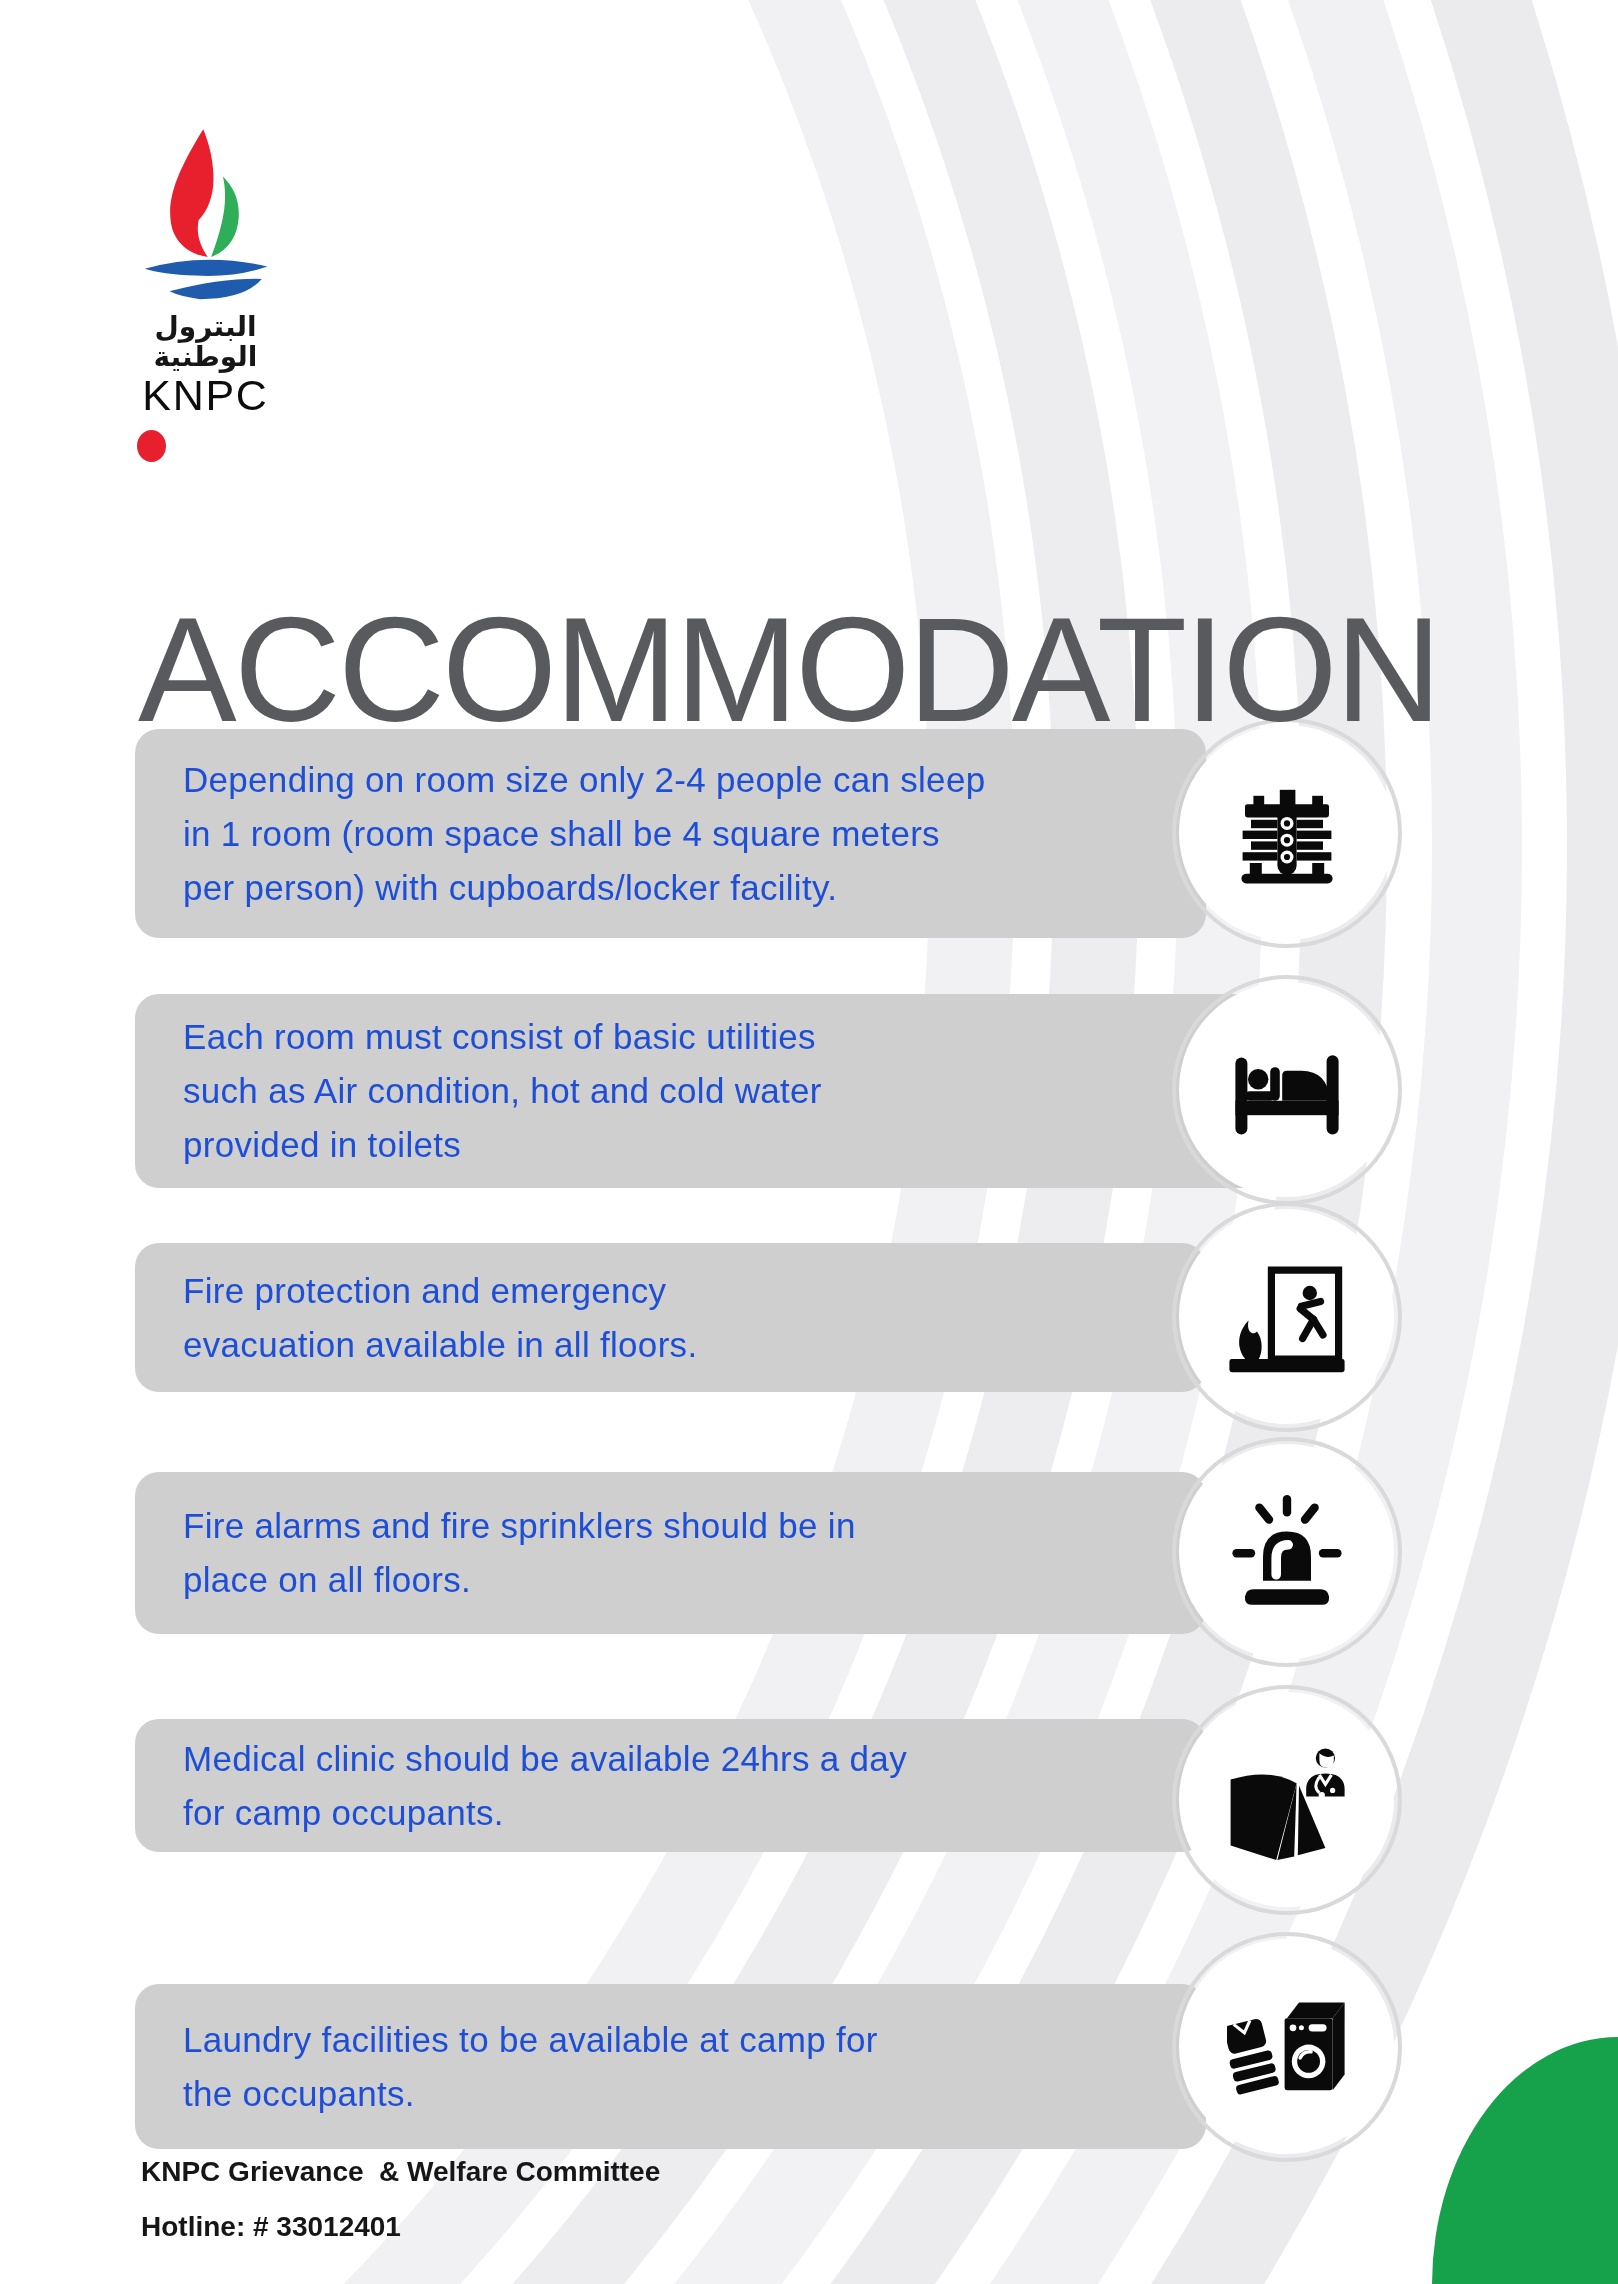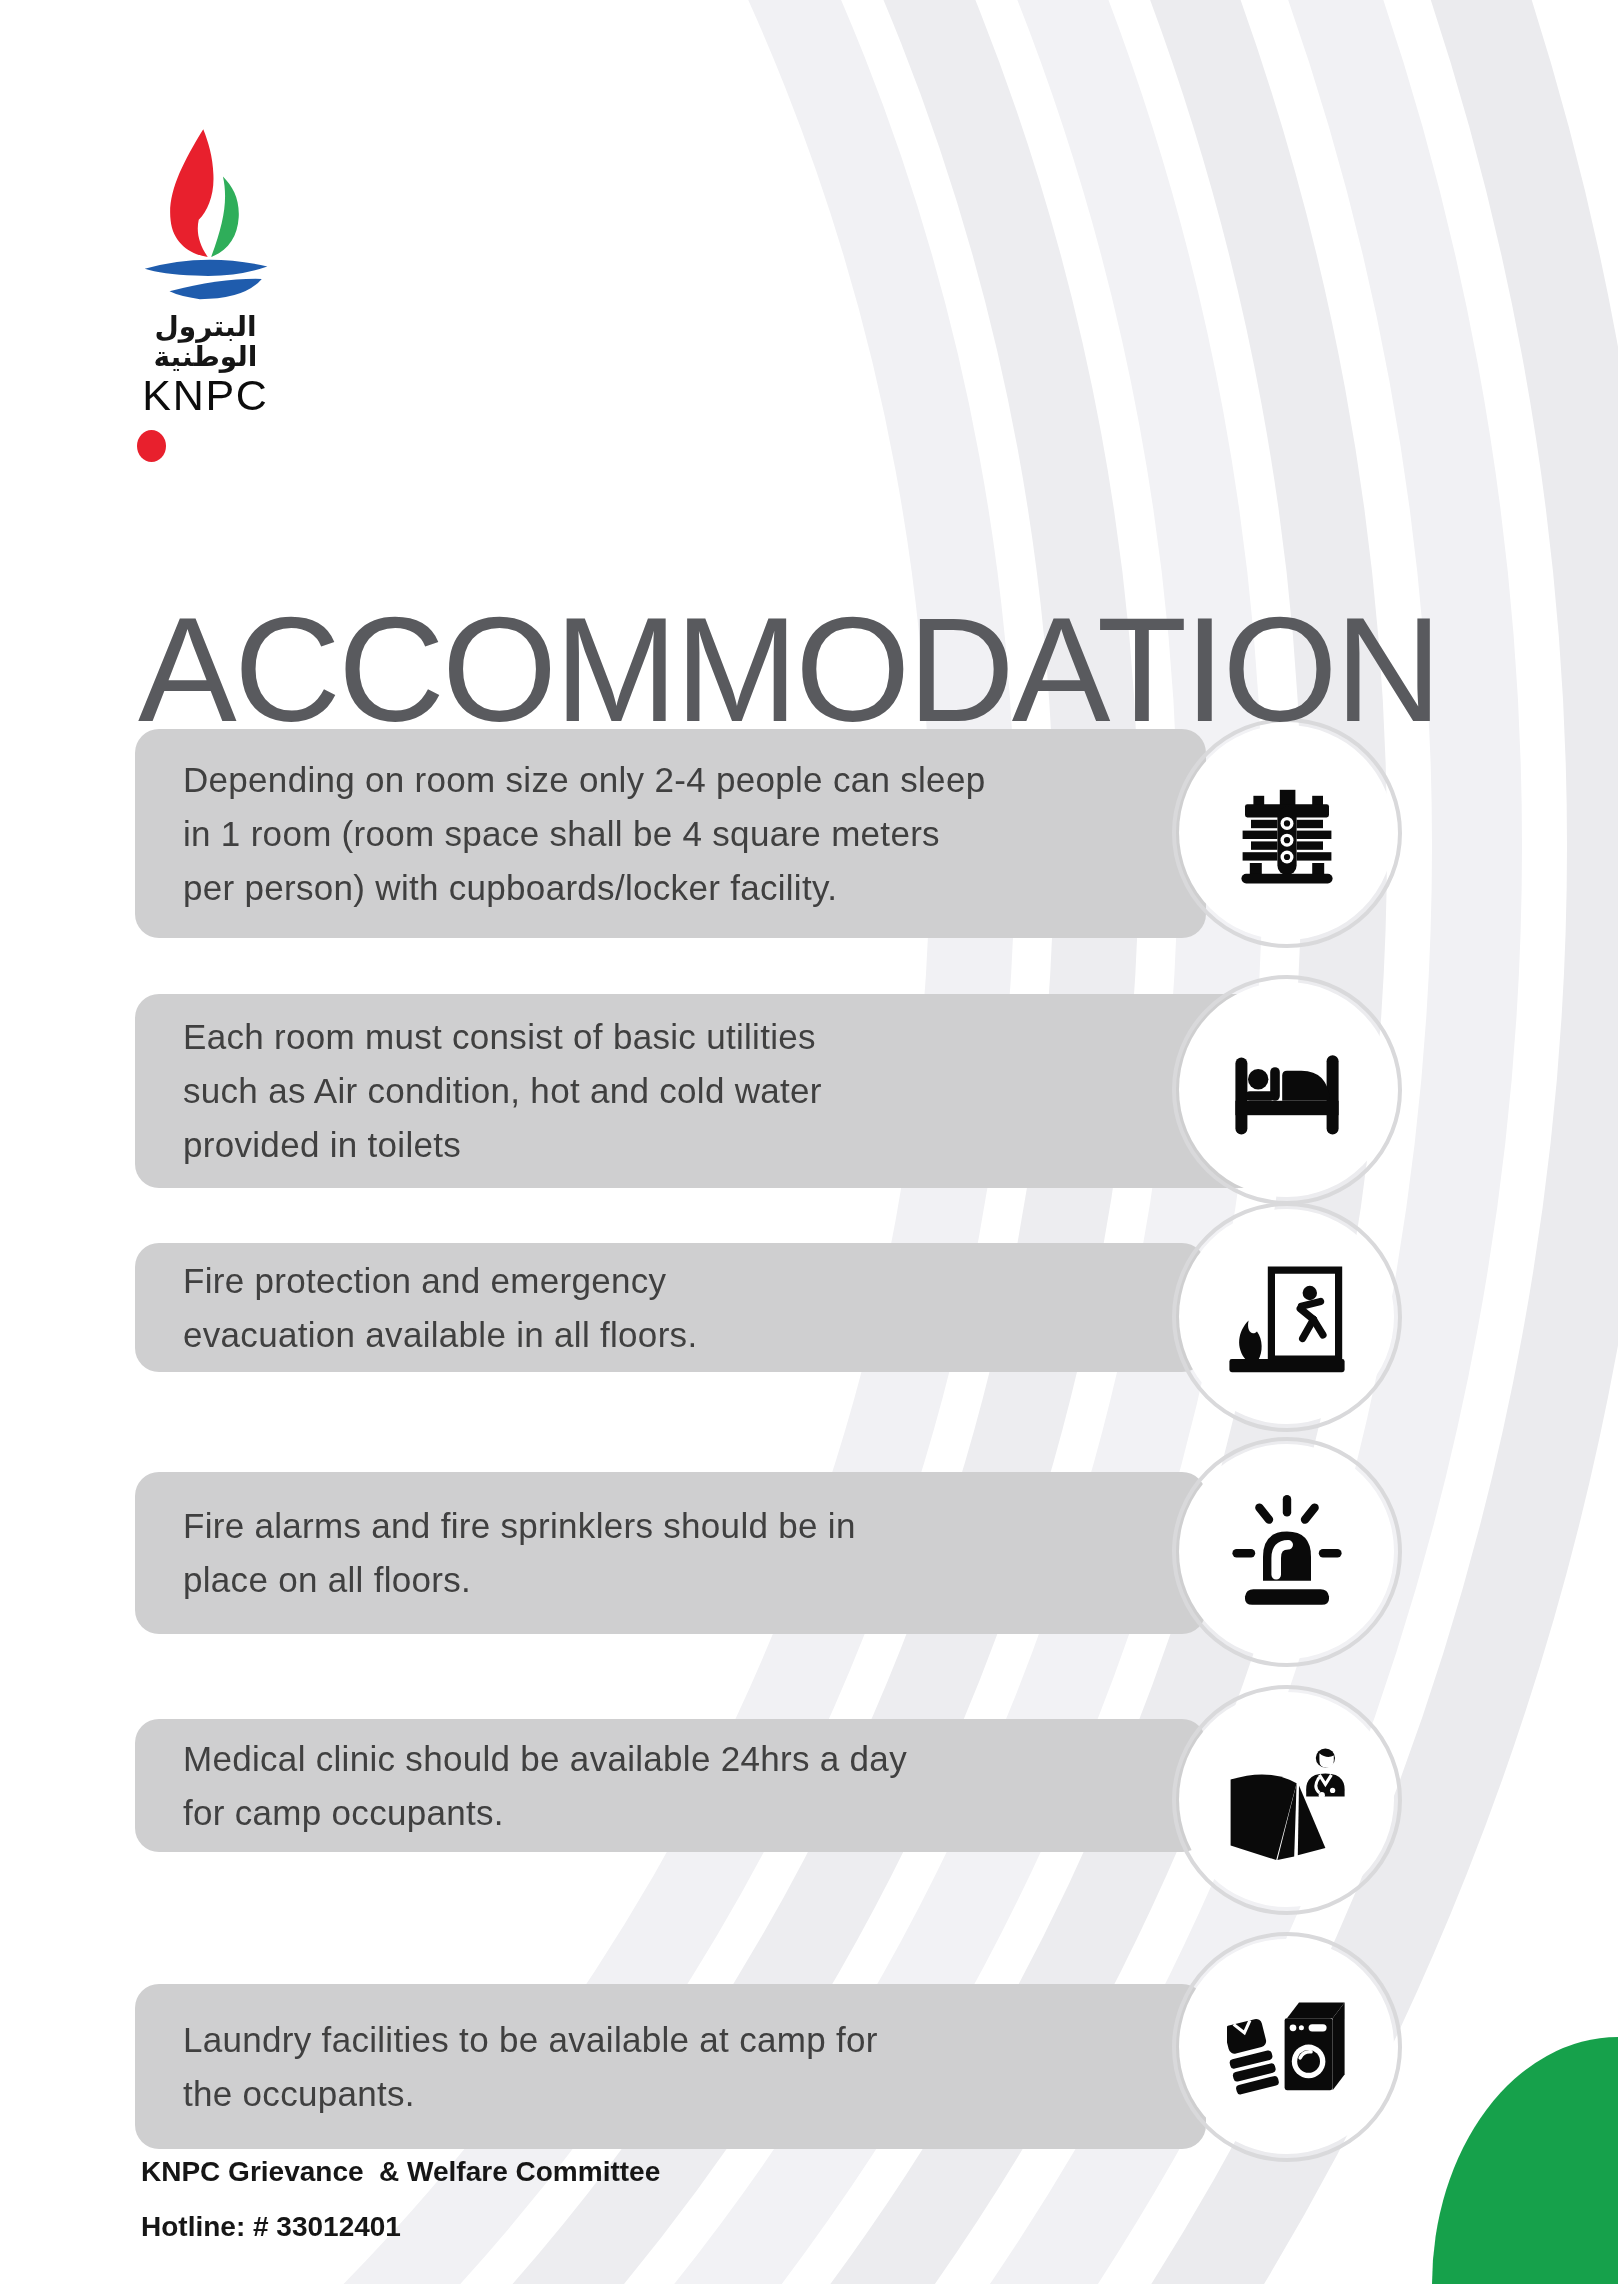--- a/index.html
+++ b/index.html
@@ -39,26 +39,26 @@
     font-size:148px;font-weight:400;color:#595a5e;
     letter-spacing:-2.8px;line-height:1;white-space:nowrap;
   }
 
   
   .bar{
     position:absolute;left:135px;width:1071px;background:#cfcfd0;border-radius:24px;
     display:flex;align-items:center;z-index:3;
   }
   .bar-text{
-    padding-left:48px;font-size:35px;line-height:54px;color:#404040;
+    padding-left:48px;font-size:35px;line-height:54px;color:#1d4ed8;
     white-space:pre-line;letter-spacing:0.3px;
   }
   .bar1{top:729px;height:209px;}
   .bar2{top:994px;height:194px;width:1139px;}
-  .bar3{top:1243px;height:129px;}
+  .bar3{top:1243px;height:149px;}
   .bar4{top:1472px;height:162px;}
   .bar5{top:1719px;height:133px;}
   .bar6{top:1984px;height:165px;}
 
   
   .icon-ring{
     position:absolute;left:1172px;width:222px;height:222px;
     border:4.5px solid #d9d9db;border-radius:50%;z-index:4;
   }
   .icon-circle{

